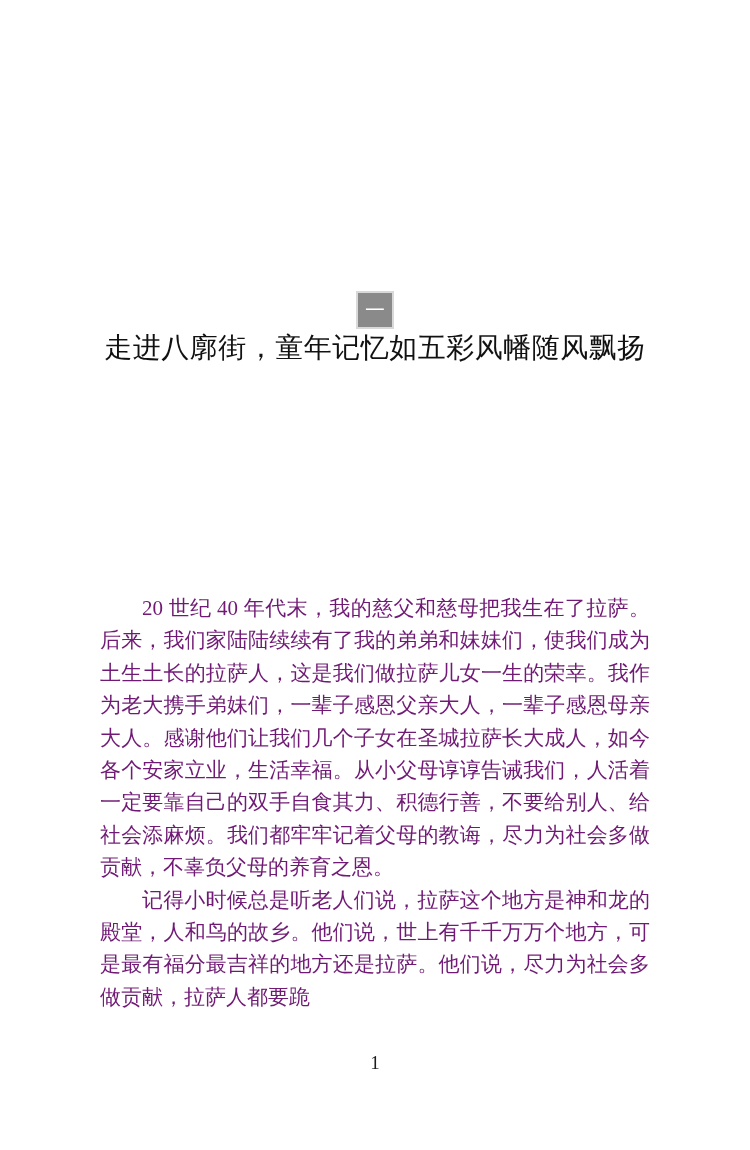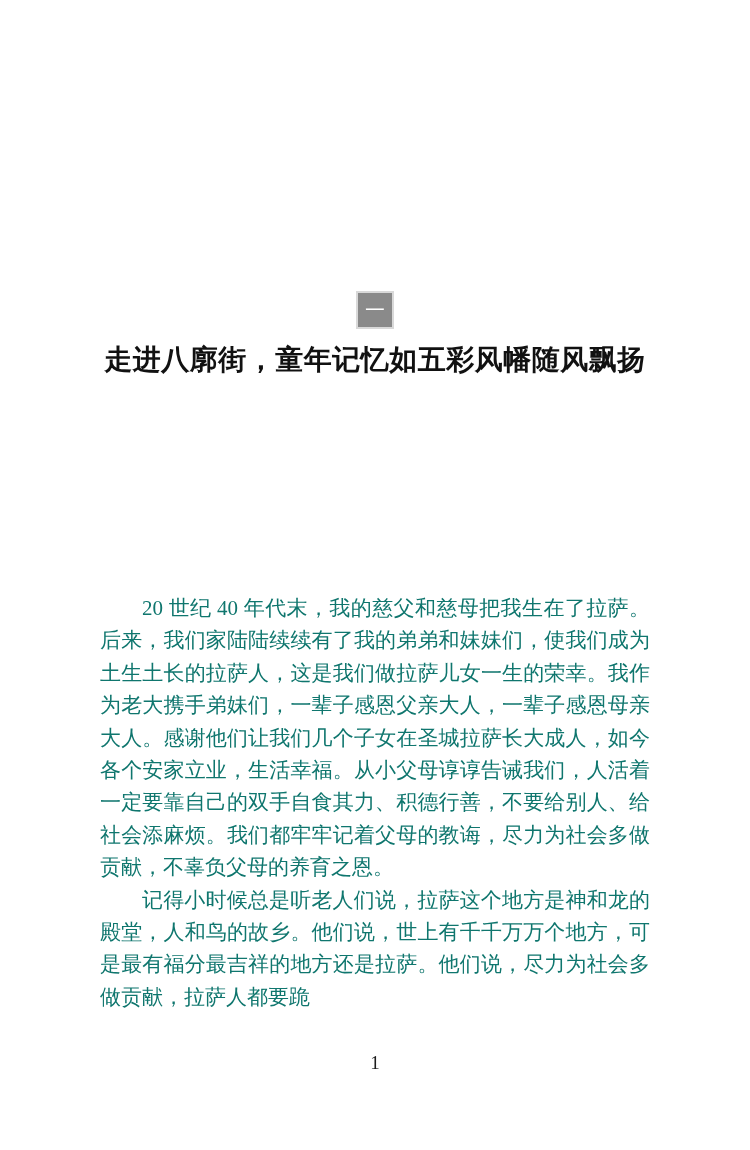--- a/index.html
+++ b/index.html
@@ -24,40 +24,40 @@
       color: #ffffff;
       display: flex;
       align-items: center;
       justify-content: center;
       font-size: 20px;
       line-height: 1;
       box-shadow: 0 0 0 2px #d9d9d9;
     }
     .chapter-title {
       position: absolute;
-      top: 341px;
+      top: 329px;
       left: 0;
       width: 100%;
       text-align: center;
       font-size: 28px;
-      font-weight: bold;
+      font-weight: normal;
       letter-spacing: 0.5px;
       color: #111111;
       font-family: "Liberation Serif", "DejaVu Serif", serif;
     }
     .body-text {
       position: absolute;
       top: 592px;
       left: 100px;
       width: 550px;
       font-size: 21px;
       line-height: 32.4px;
       text-align: justify;
       text-justify: inter-ideograph;
-      color: #0f766e;
+      color: #701a75;
     }
     .body-text p {
       text-indent: 2em;
       margin: 0;
     }
     .page-number {
       position: absolute;
       top: 1052px;
       left: 0;
       width: 100%;

